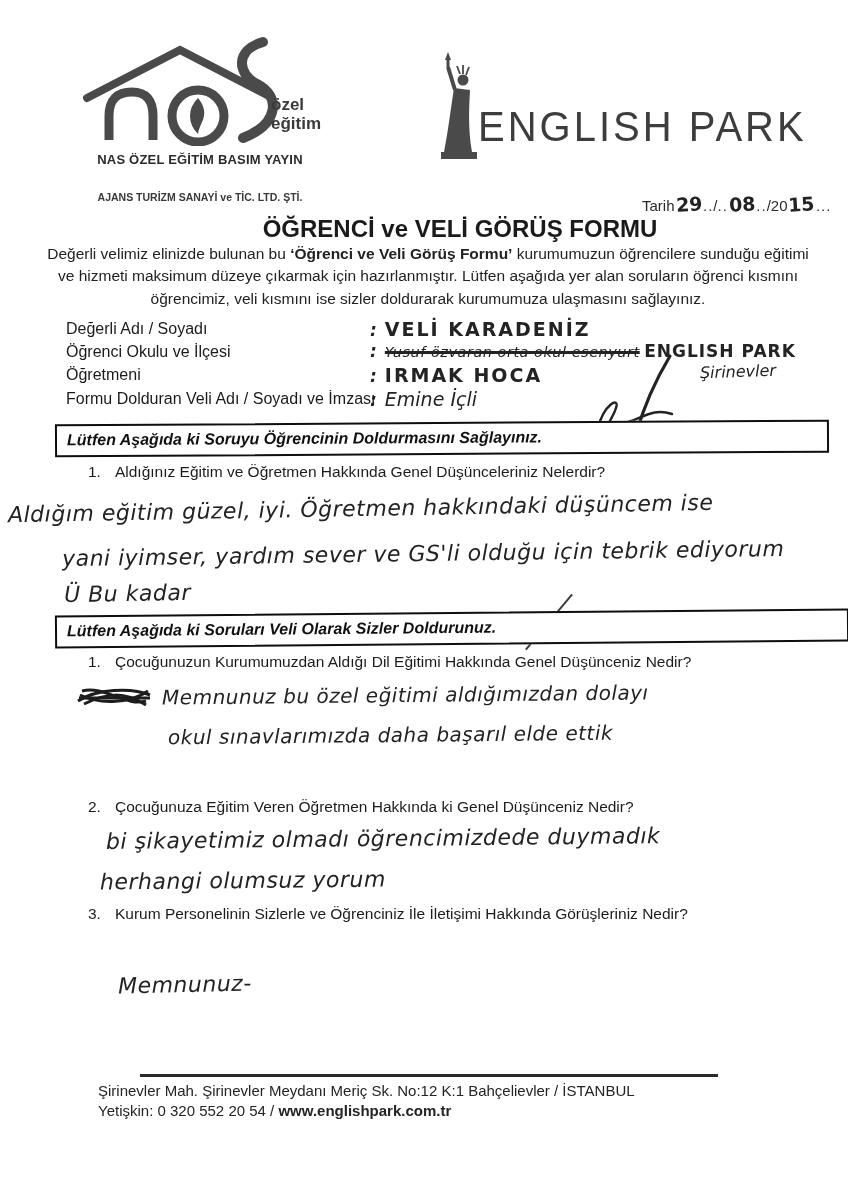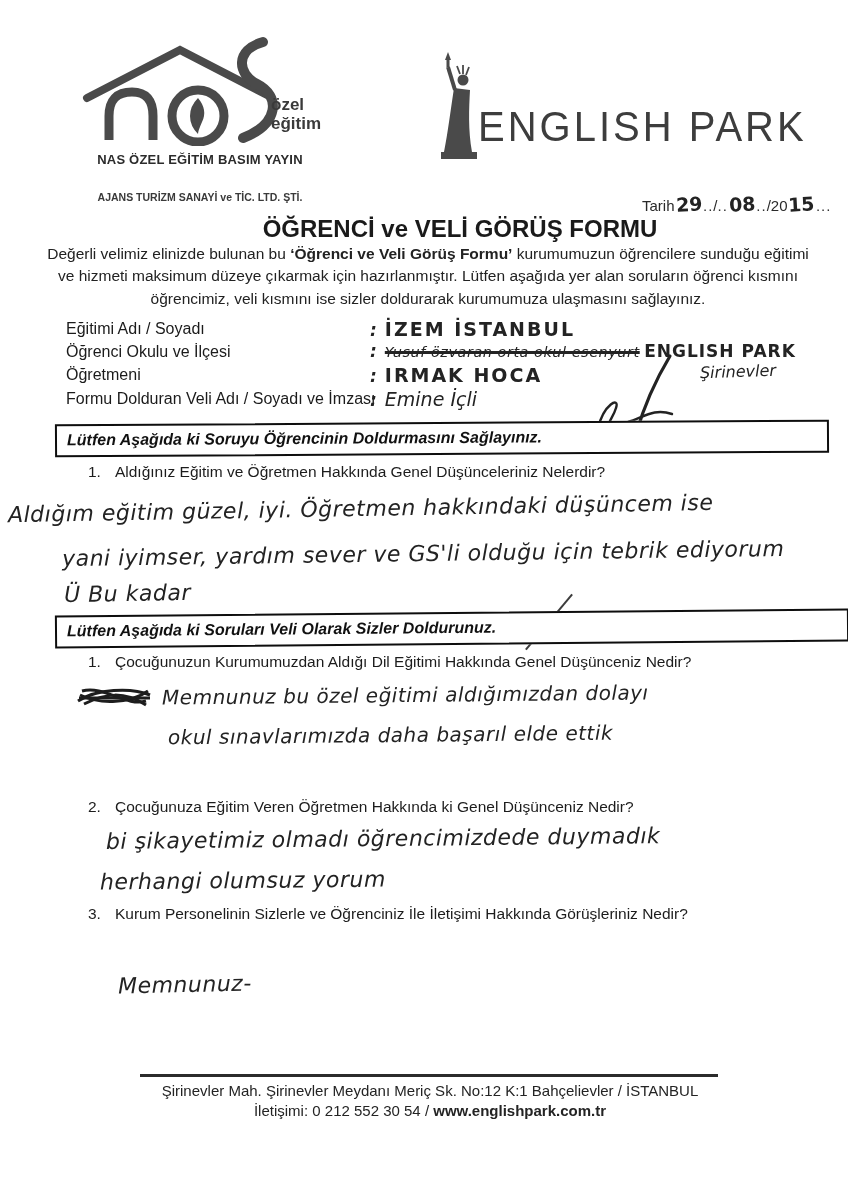--- a/index.html
+++ b/index.html
@@ -33,21 +33,21 @@
   .banner{background:#fff;border:2.5px solid #0e0e0e;padding:5px 10px 6px;font-size:16px;font-weight:bold;
           font-style:italic;color:#111;white-space:nowrap;}
   
   .q{font-size:15.5px;color:#1c1c1c;white-space:nowrap;}
   .q .q-num{display:inline-block;margin-right:14px;}
   .answer-line{white-space:nowrap;}
   .hw-big{font-size:22px;letter-spacing:.5px;}
   .hw-mid{font-size:20px;letter-spacing:.5px;}
   
   .footer-rule{left:140px;top:1074px;width:578px;height:3px;background:#2b2b2b;}
-  .footer{left:98px;width:664px;text-align:center;font-size:15px;color:#242424;white-space:nowrap;}
+  .footer{left:98px;width:664px;text-align:left;font-size:15px;color:#242424;white-space:nowrap;}
   .artifact{width:2px;height:72px;background:#3c3c3c;transform:rotate(40deg);}
   b.site{font-weight:bold;}
 </style>
 </head>
 <body>
 
 <div class="abs nas-block">
   <svg width="250" height="110" viewBox="0 0 250 110">
     <polyline points="12,62 105,14 196,61" fill="none" stroke="#4a4a4a" stroke-width="8" stroke-linecap="round"></polyline>
     <path d="M34,104 V80 q0,-24 23,-24 q21,0 21,24 v24" fill="none" stroke="#4a4a4a" stroke-width="9"></path>
@@ -77,22 +77,22 @@
 <div class="abs ep-word">ENGLISH PARK</div>
 
 <div class="abs title">ÖĞRENCİ ve VELİ GÖRÜŞ FORMU</div>
 <div class="abs date-row">
   <span>Tarih</span><span class="hw hw-date">29</span><span class="dots">..</span><span>/</span><span class="dots">..</span><span class="hw hw-date">08</span><span class="dots">..</span><span>/</span><span>20</span><span class="hw hw-date">15</span><span class="dots">...</span>
 </div>
 
 <div class="abs intro"><span>Değerli velimiz elinizde bulunan bu </span><b>‘Öğrenci ve Veli Görüş Formu’</b><span> kurumumuzun öğrencilere sunduğu eğitimi ve hizmeti maksimum düzeye çıkarmak için hazırlanmıştır. Lütfen aşağıda yer alan soruların öğrenci kısmını öğrencimiz, veli kısmını ise sizler doldurarak kurumumuza ulaşmasını sağlayınız.</span></div>
 
 <div class="abs field-row" style="top:320px;">
-  <span class="f-label">Eğitimi Adı / Soyadı</span>
-  <span class="f-val"><span class="hw hw-colon">:</span><span class="hw hw-name">İZEM İSTANBUL</span></span>
+  <span class="f-label">Değerli Adı / Soyadı</span>
+  <span class="f-val"><span class="hw hw-colon">:</span><span class="hw hw-name">VELİ KARADENİZ</span></span>
 </div>
 <div class="abs field-row" style="top:343px;">
   <span class="f-label">Öğrenci Okulu ve İlçesi</span>
   <span class="f-val"><span class="hw hw-colon">:</span><span class="hw hw-struck">Yusuf özvaran orta okul esenyurt</span> <span class="hw hw-ep">ENGLISH PARK</span></span>
 </div>
 <div class="abs hw hw-sm" style="left:700px;top:362px;transform:rotate(-2deg);">Şirinevler</div>
 <div class="abs field-row" style="top:366px;">
   <span class="f-label">Öğretmeni</span>
   <span class="f-val"><span class="hw hw-colon">:</span><span class="hw hw-name">IRMAK HOCA</span></span>
 </div>
@@ -139,17 +139,17 @@
 <div class="abs hw hw-big answer-line" style="left:100px;top:868px;transform:rotate(-0.6deg);">herhangi olumsuz yorum</div>
 
 <div class="abs q" style="left:88px;top:905px;">
   <span class="q-num">3.</span><span>Kurum Personelinin Sizlerle ve Öğrenciniz İle İletişimi Hakkında Görüşleriniz Nedir?</span>
 </div>
 <div class="abs hw hw-big answer-line" style="left:118px;top:972px;transform:rotate(-1.2deg);">Memnunuz-</div>
 
 <div class="abs footer-rule"></div>
 <div class="abs footer" style="top:1082px;">Şirinevler Mah. Şirinevler Meydanı Meriç Sk. No:12 K:1 Bahçelievler / İSTANBUL</div>
 <div class="abs footer" style="top:1102px;">
-  <span>İletişimi:</span>
-  <span>0 212 552 30 54</span>
+  <span>Yetişkin:</span>
+  <span>0 320 552 20 54</span>
   <span>/</span>
   <b class="site">www.englishpark.com.tr</b>
 </div>
 
 </body></html>

